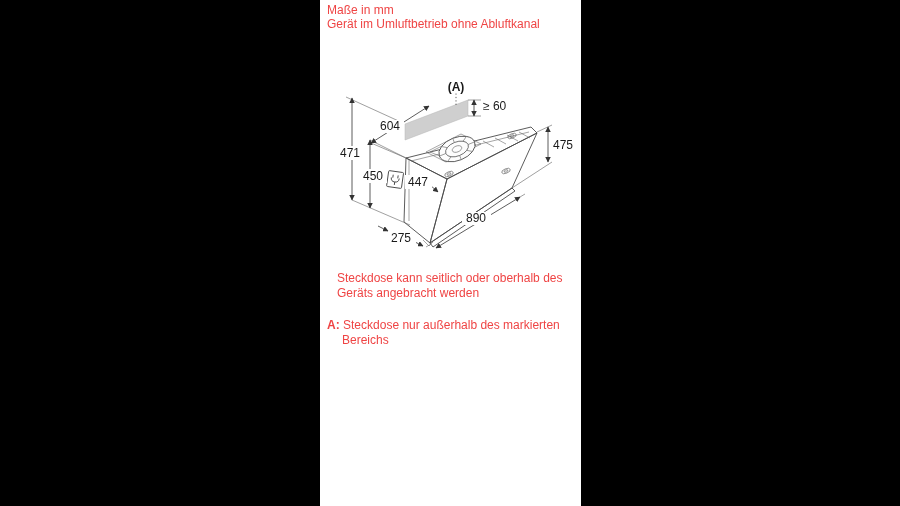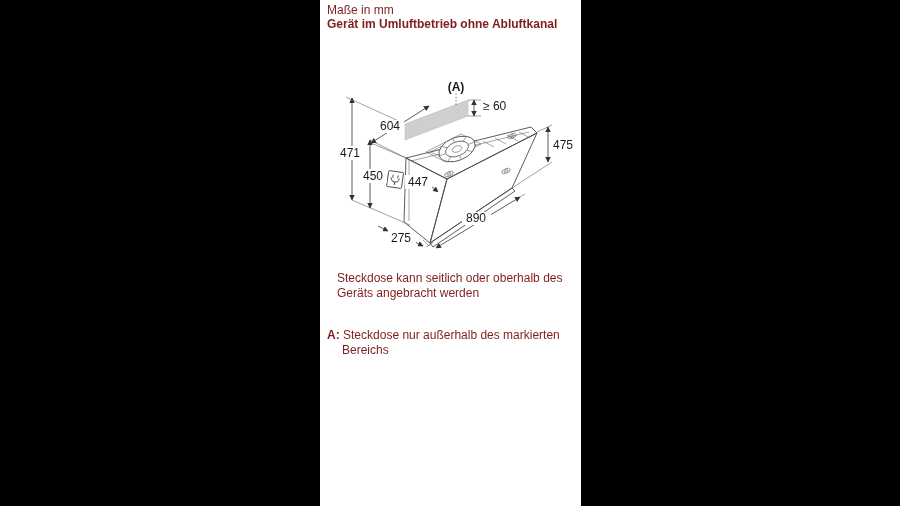--- a/index.html
+++ b/index.html
@@ -1,27 +1,27 @@
 <!DOCTYPE html>
 <html><head>
 <meta charset="utf-8">
 <style>
   html,body{margin:0;padding:0;}
   body{
     width:900px;height:506px;background:#000;position:relative;overflow:hidden;
     font-family:"Liberation Sans", sans-serif;
   }
   .panel{
-    position:absolute;left:320px;top:0;width:261px;height:506px;background:#fff;color:#7f1d1d;
+    position:absolute;left:320px;top:0;width:261px;height:506px;background:#fff;color:#ef4444;
   }
   .hdr{position:absolute;left:7px;top:4px;width:250px;font-size:12px;line-height:13.5px;}
-  .hdr .b{font-weight:bold;}
+  .hdr .b{font-weight:normal;}
   .note1{position:absolute;left:17px;top:271px;width:238px;font-size:12px;line-height:14.5px;}
   .note2{position:absolute;left:7px;top:318px;width:240px;font-size:12px;line-height:14.5px;
-         text-indent:-15px;padding-left:15px;margin-top:10px;}
+         text-indent:-15px;padding-left:15px;}
   .note2 .b{font-weight:bold;}
   svg{position:absolute;left:0;top:0;}
   svg text{font-family:"Liberation Sans", sans-serif;font-size:12px;fill:#1a1a1a;}
   svg text.bold{font-weight:bold;}
   .ln{stroke:#4a4a4a;stroke-width:0.9;fill:none;stroke-linejoin:round;}
   .thin{stroke:#606060;stroke-width:0.6;fill:none;}
   .dm{stroke:#333;stroke-width:0.8;fill:none;}
   .det{stroke:#6a6a6a;stroke-width:0.6;fill:none;}
   .wbg{fill:#fff;}
 </style>

